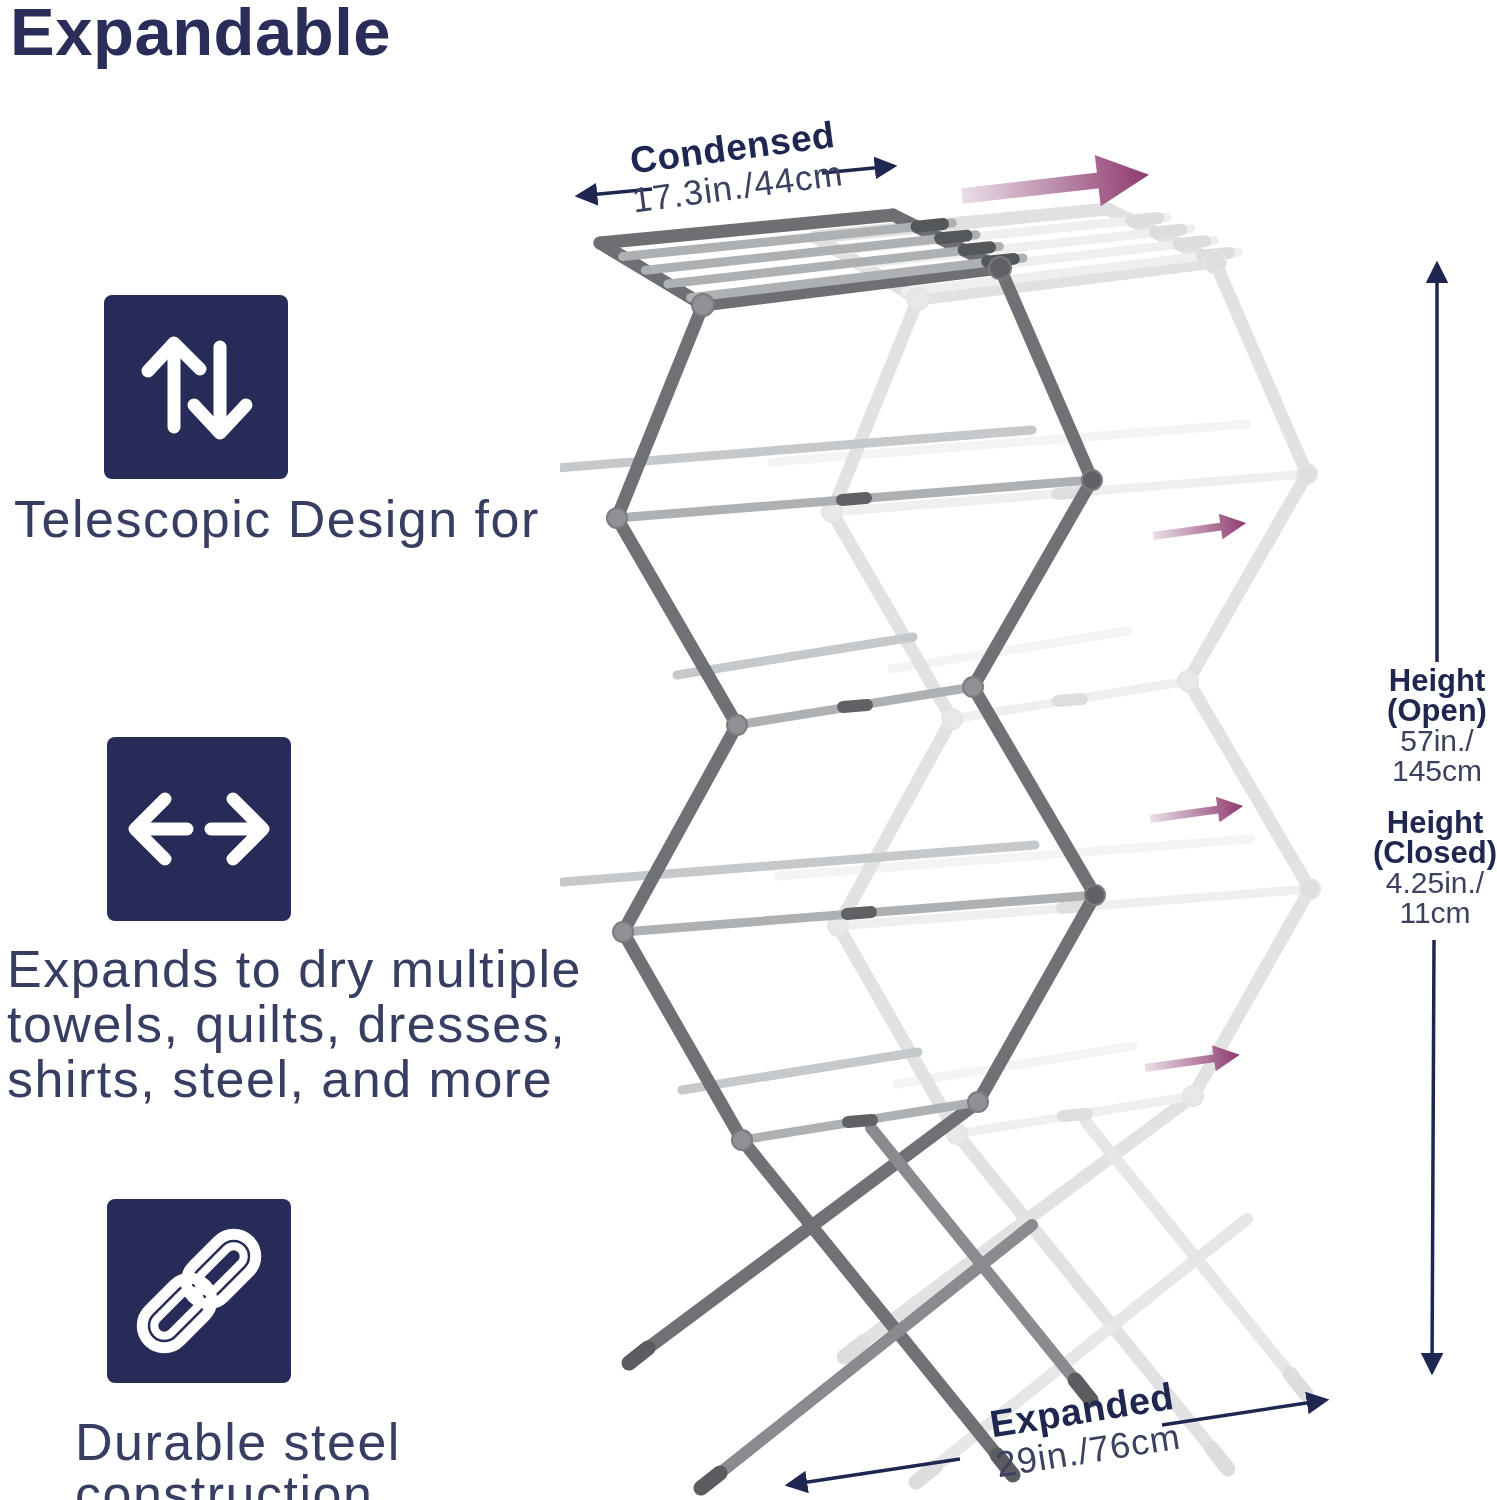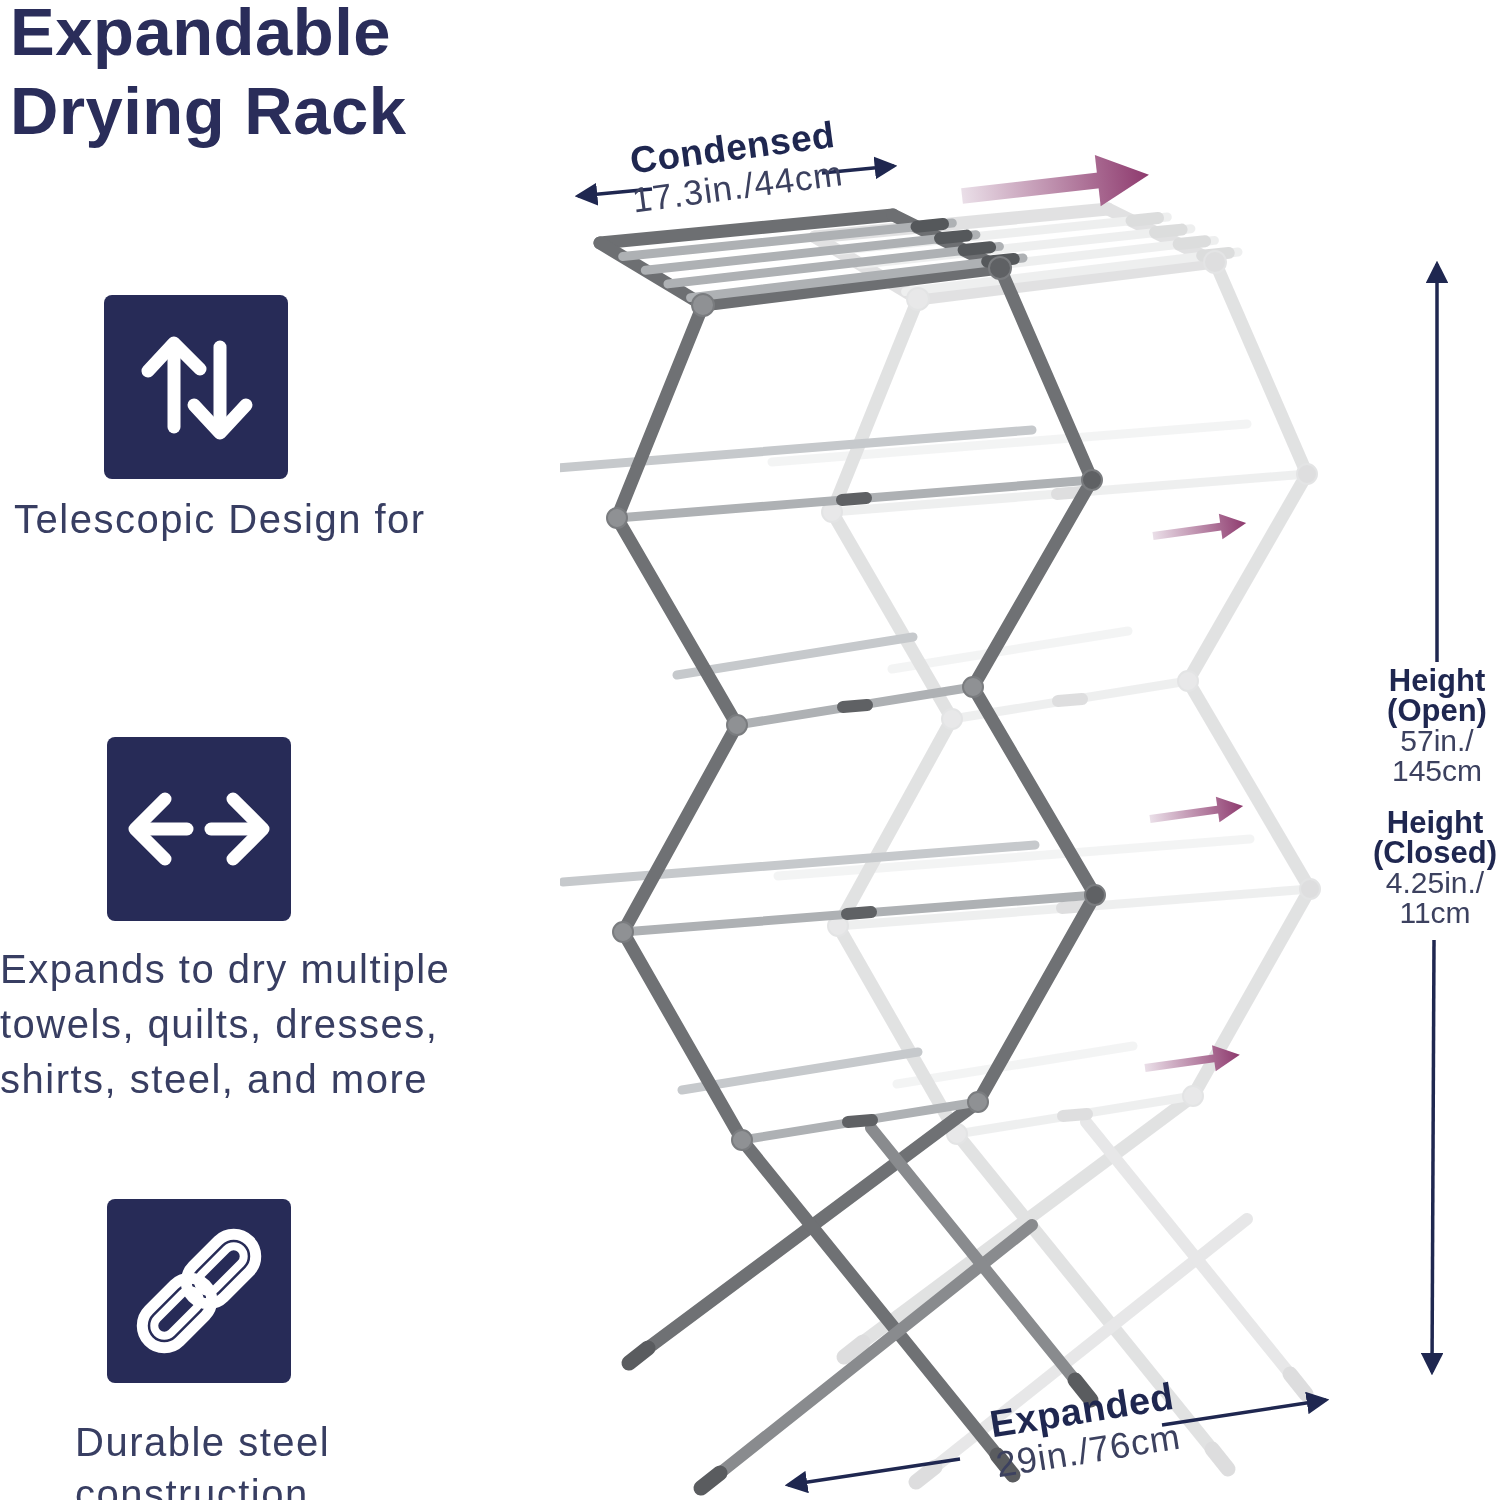--- a/index.html
+++ b/index.html
@@ -12,27 +12,27 @@
     position:absolute;left:10px;top:-8px;width:560px;
     font-size:67px;line-height:79px;font-weight:800;letter-spacing:.5px;
     color:#2a2d5a;
   }
   
   .feature-icon{
     position:absolute;width:184px;height:184px;background:#272b57;border-radius:8px;
     display:flex;align-items:center;justify-content:center;
   }
   .feature-text{
-    position:absolute;color:#383e62;font-size:40px;line-height:55px;letter-spacing:1.5px;
+    position:absolute;color:#383e62;font-size:52px;line-height:55px;letter-spacing:1.5px;
     white-space:nowrap;
   }
   #feat1-icon{left:104px;top:295px;}
   #feat1-text{left:14px;top:492px;}
   #feat2-icon{left:107px;top:737px;}
-  #feat2-text{left:0;top:942px;}
+  #feat2-text{left:7px;top:942px;}
   #feat3-icon{left:107px;top:1199px;}
   #feat3-text{left:75px;top:1416px;line-height:52px;}
   
   .dim-label{position:absolute;text-align:center;color:#1f2750;}
   .dim-label .dim-title{font-weight:800;display:block;}
   .dim-label .dim-value{font-weight:400;display:block;color:#3c415f;}
   #condensed-label{
     left:575px;top:128px;width:320px;transform:rotate(-7.5deg);
   }
   #condensed-label .dim-title{font-size:37px;line-height:40px;letter-spacing:.5px;}
@@ -50,21 +50,20 @@
   
   #rack-scene{position:absolute;left:560px;top:150px;}
 </style>
 </head>
 <body>
 
 <div id="canvas">
 
   <div class="page-title">
     <span>Expandable</span><br>
-    <span>Drying Rack</span>
   </div>
 
   <div class="feature-icon" id="feat1-icon">
     <svg width="184" height="184" viewBox="0 0 184 184" fill="none" stroke="#ffffff" stroke-width="13" stroke-linecap="round" stroke-linejoin="round">
       <path d="M70,132 L70,52"></path>
       <path d="M44,76 L70,48 L96,74"></path>
       <path d="M116,52 L116,134"></path>
       <path d="M90,110 L116,138 L142,110"></path>
     </svg>
   </div>

